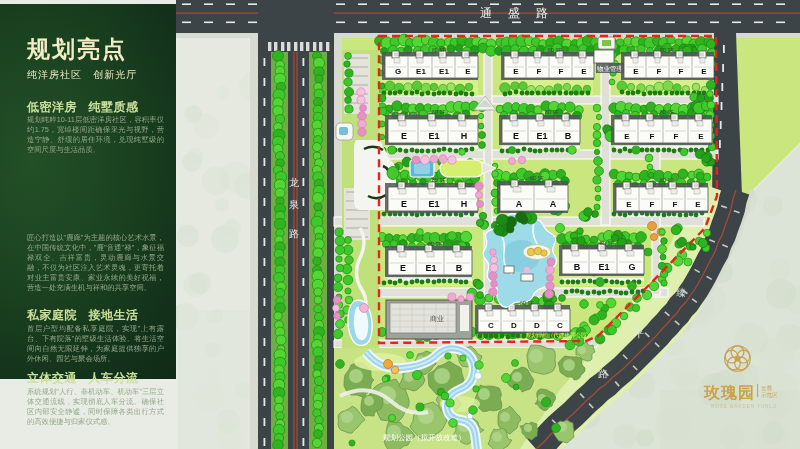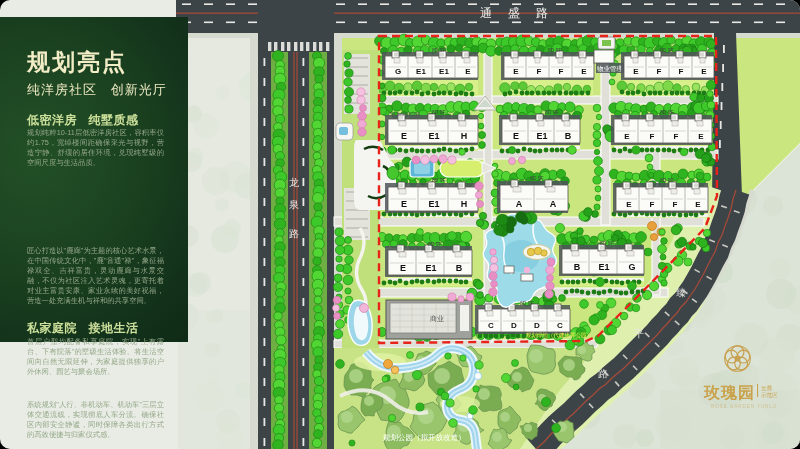--- a/index.html
+++ b/index.html
@@ -1,24 +1,24 @@
 <!DOCTYPE html>
 <html lang="zh"><head>
 <meta charset="utf-8">
 <title>规划亮点</title>
 <style>
 html,body{margin:0;padding:0;background:#000;}
-#stage{position:relative;width:800px;height:449px;overflow:hidden;font-family:"Liberation Sans",sans-serif;border-radius:10px;}
+#stage{position:relative;width:800px;height:449px;overflow:hidden;font-family:"Liberation Sans",sans-serif;}
 #map{position:absolute;left:0;top:0;}
-.panel{position:absolute;left:0;top:17px;width:176px;height:325px;
+.panel{position:absolute;left:0;top:4px;width:176px;height:375px;
  background:radial-gradient(140% 90% at 18% 42%, #235027 0%, #1b4220 38%, #12301a 72%, #0d2613 100%);
- z-index:5;padding-left:12px;}
+ z-index:5;}
 .panel div{position:absolute;left:27px;}
 .title{color:#f2edc6;font-size:23px;font-weight:bold;letter-spacing:2px;}
-.subtitle{color:#efeac3;font-size:13px;letter-spacing:1px;}
+.subtitle{color:#efeac3;font-size:10px;letter-spacing:1px;}
 .h{color:#cde09b;font-size:12px;font-weight:bold;letter-spacing:0.5px;}
 .b{color:#95a88a;font-size:7.3px;line-height:10px;text-align:justify;width:137px;}
 </style>
 </head>
 <body>
 <div id="stage">
 
 <div id="map">
 <svg width="800" height="449" viewBox="0 0 800 449" font-family="Liberation Sans, sans-serif">
 
@@ -1898,17 +1898,18 @@
 
 
 
 
   <div class="b" style="top:229px">匠心打造以"鹿廊"为主题的核心艺术水景，在中国传统文化中，"鹿"音通"禄"，象征福禄双全、吉祥富贵，灵动鹿廊与水景交融，不仅为社区注入艺术灵魂，更寄托着对业主富贵安康、家业永续的美好祝福，营造一处充满生机与祥和的共享空间。</div>
 
   <div class="h" style="top:303px">私家庭院&nbsp;&nbsp;&nbsp;接地生活</div>
 
   <div class="b" style="top:320px">首层户型均配备私享庭院，实现"上有露台、下有院落"的墅级生活体验。将生活空间向自然无限延伸，为家庭提供独享的户外休闲、园艺与聚会场所。</div>
 
+  <div class="h" style="top:366px">立体交通&nbsp;&nbsp;&nbsp;人车分流</div>
 
   <div class="b" style="top:383px">系统规划"人行、非机动车、机动车"三层立体交通流线，实现彻底人车分流。确保社区内部安全静谧，同时保障各类出行方式的高效便捷与归家仪式感。</div>
 </div>
 
 </div>
 
 </body></html>

